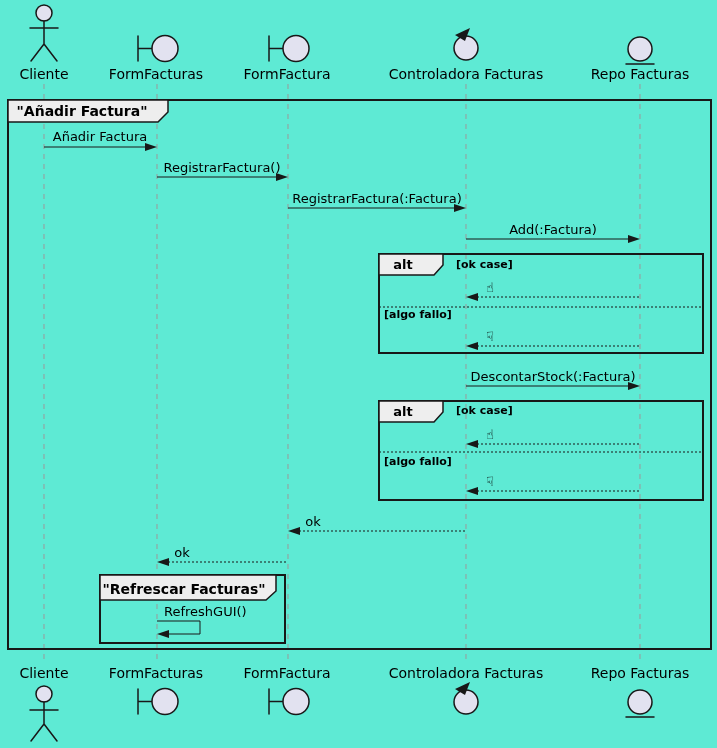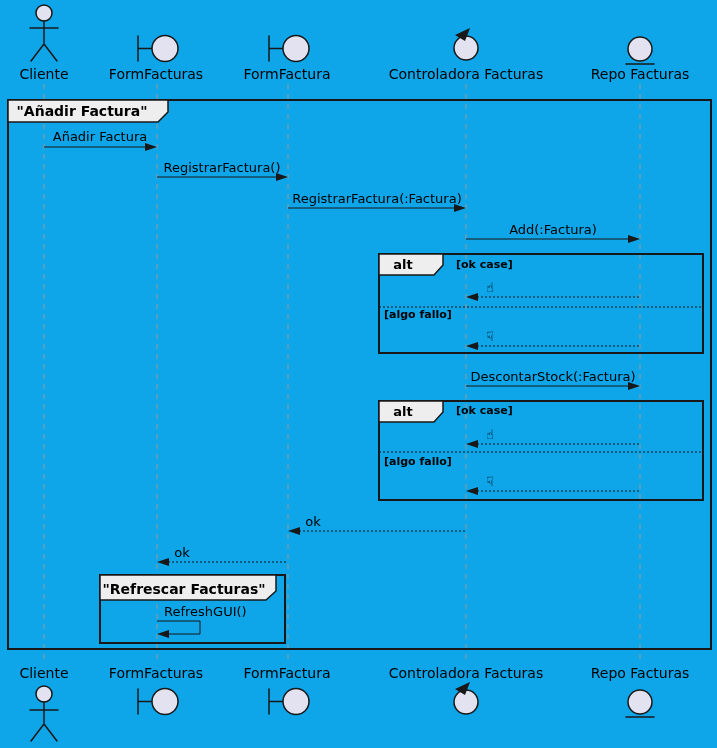--- a/index.html
+++ b/index.html
@@ -1,16 +1,16 @@
 <!DOCTYPE html>
 <html><head>
 <meta charset="utf-8">
 <style>
   html,body{margin:0;padding:0;background:#ffffff;}
-  #diagram{position:relative;width:717px;height:748px;background:#0ea5e9;overflow:hidden;}
+  #diagram{position:relative;width:717px;height:748px;background:#5eead4;overflow:hidden;}
   svg{position:absolute;left:0;top:0;}
   svg text{font-family:"DejaVu Sans","Liberation Sans",sans-serif;fill:#000000;}
   .plabel{font-size:14px;}
   .mlabel{font-size:13px;}
   .ftitle{font-size:14px;font-weight:bold;}
   .alt-op{font-size:13px;font-weight:bold;}
   .guard{font-size:11px;font-weight:bold;}
   .thumb{font-size:13px;}
   .lifeline{stroke:#999999;stroke-width:1;stroke-dasharray:5,5;fill:none;}
   .frame{fill:none;stroke:#181818;stroke-width:2;}

